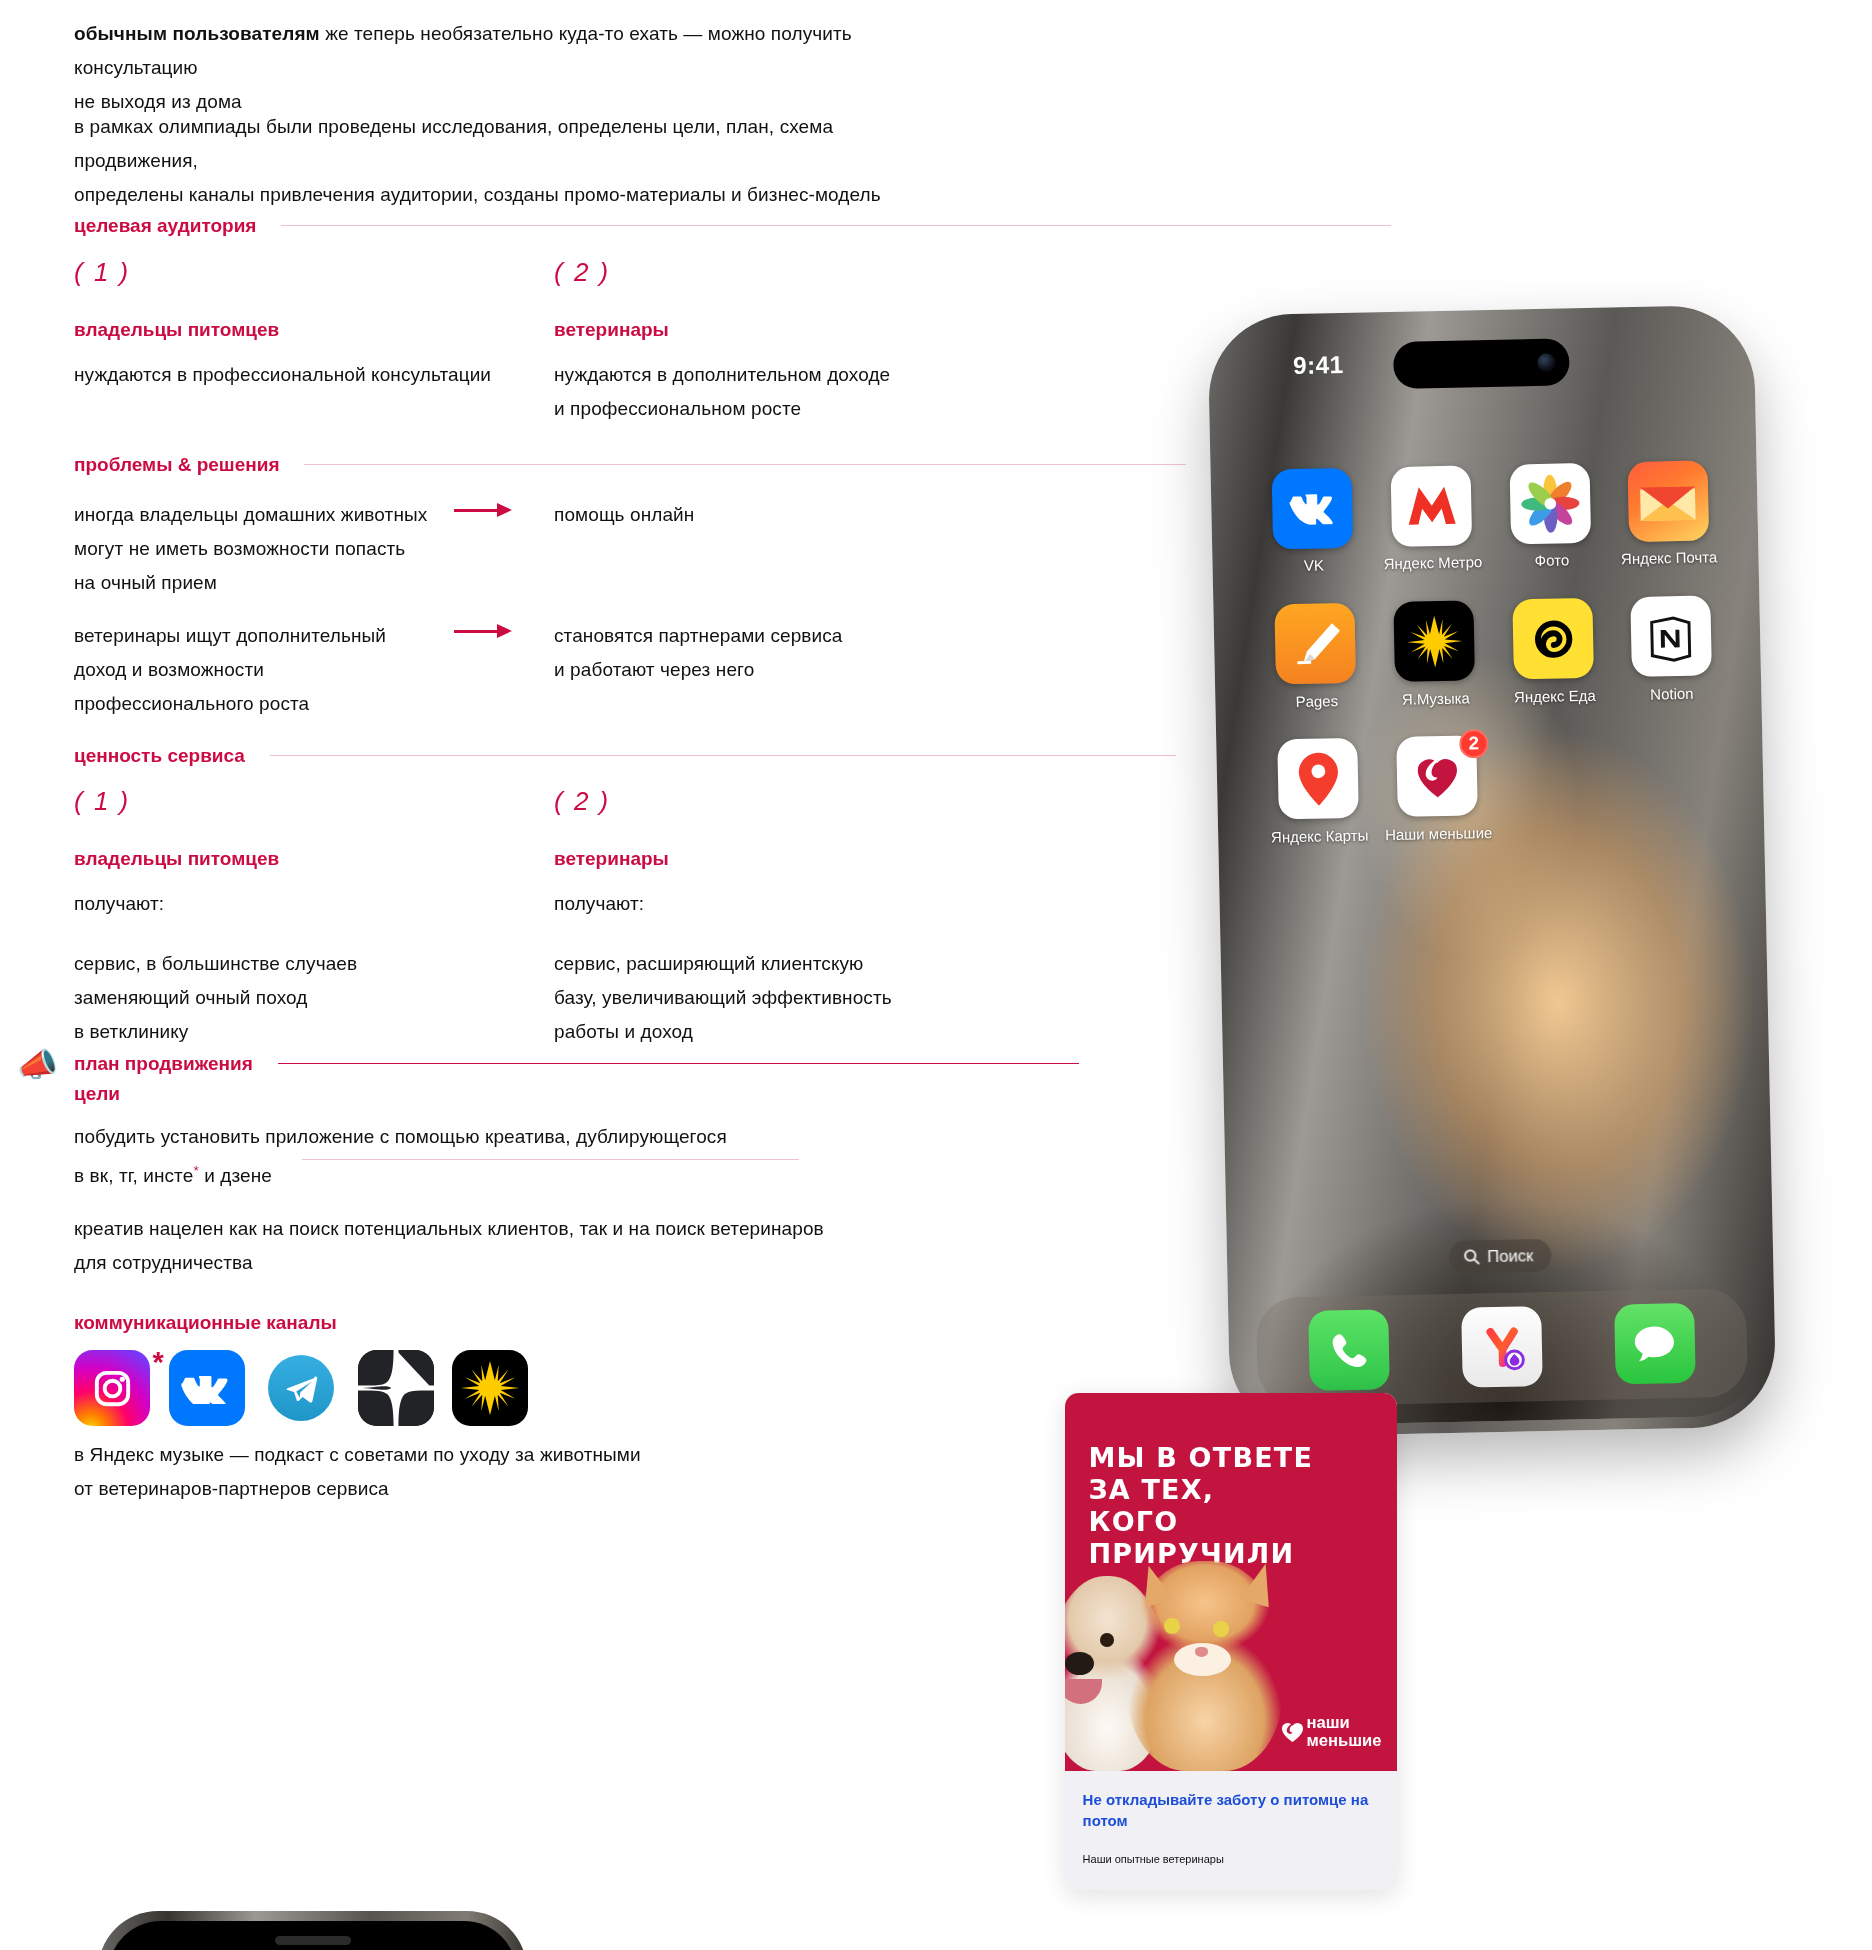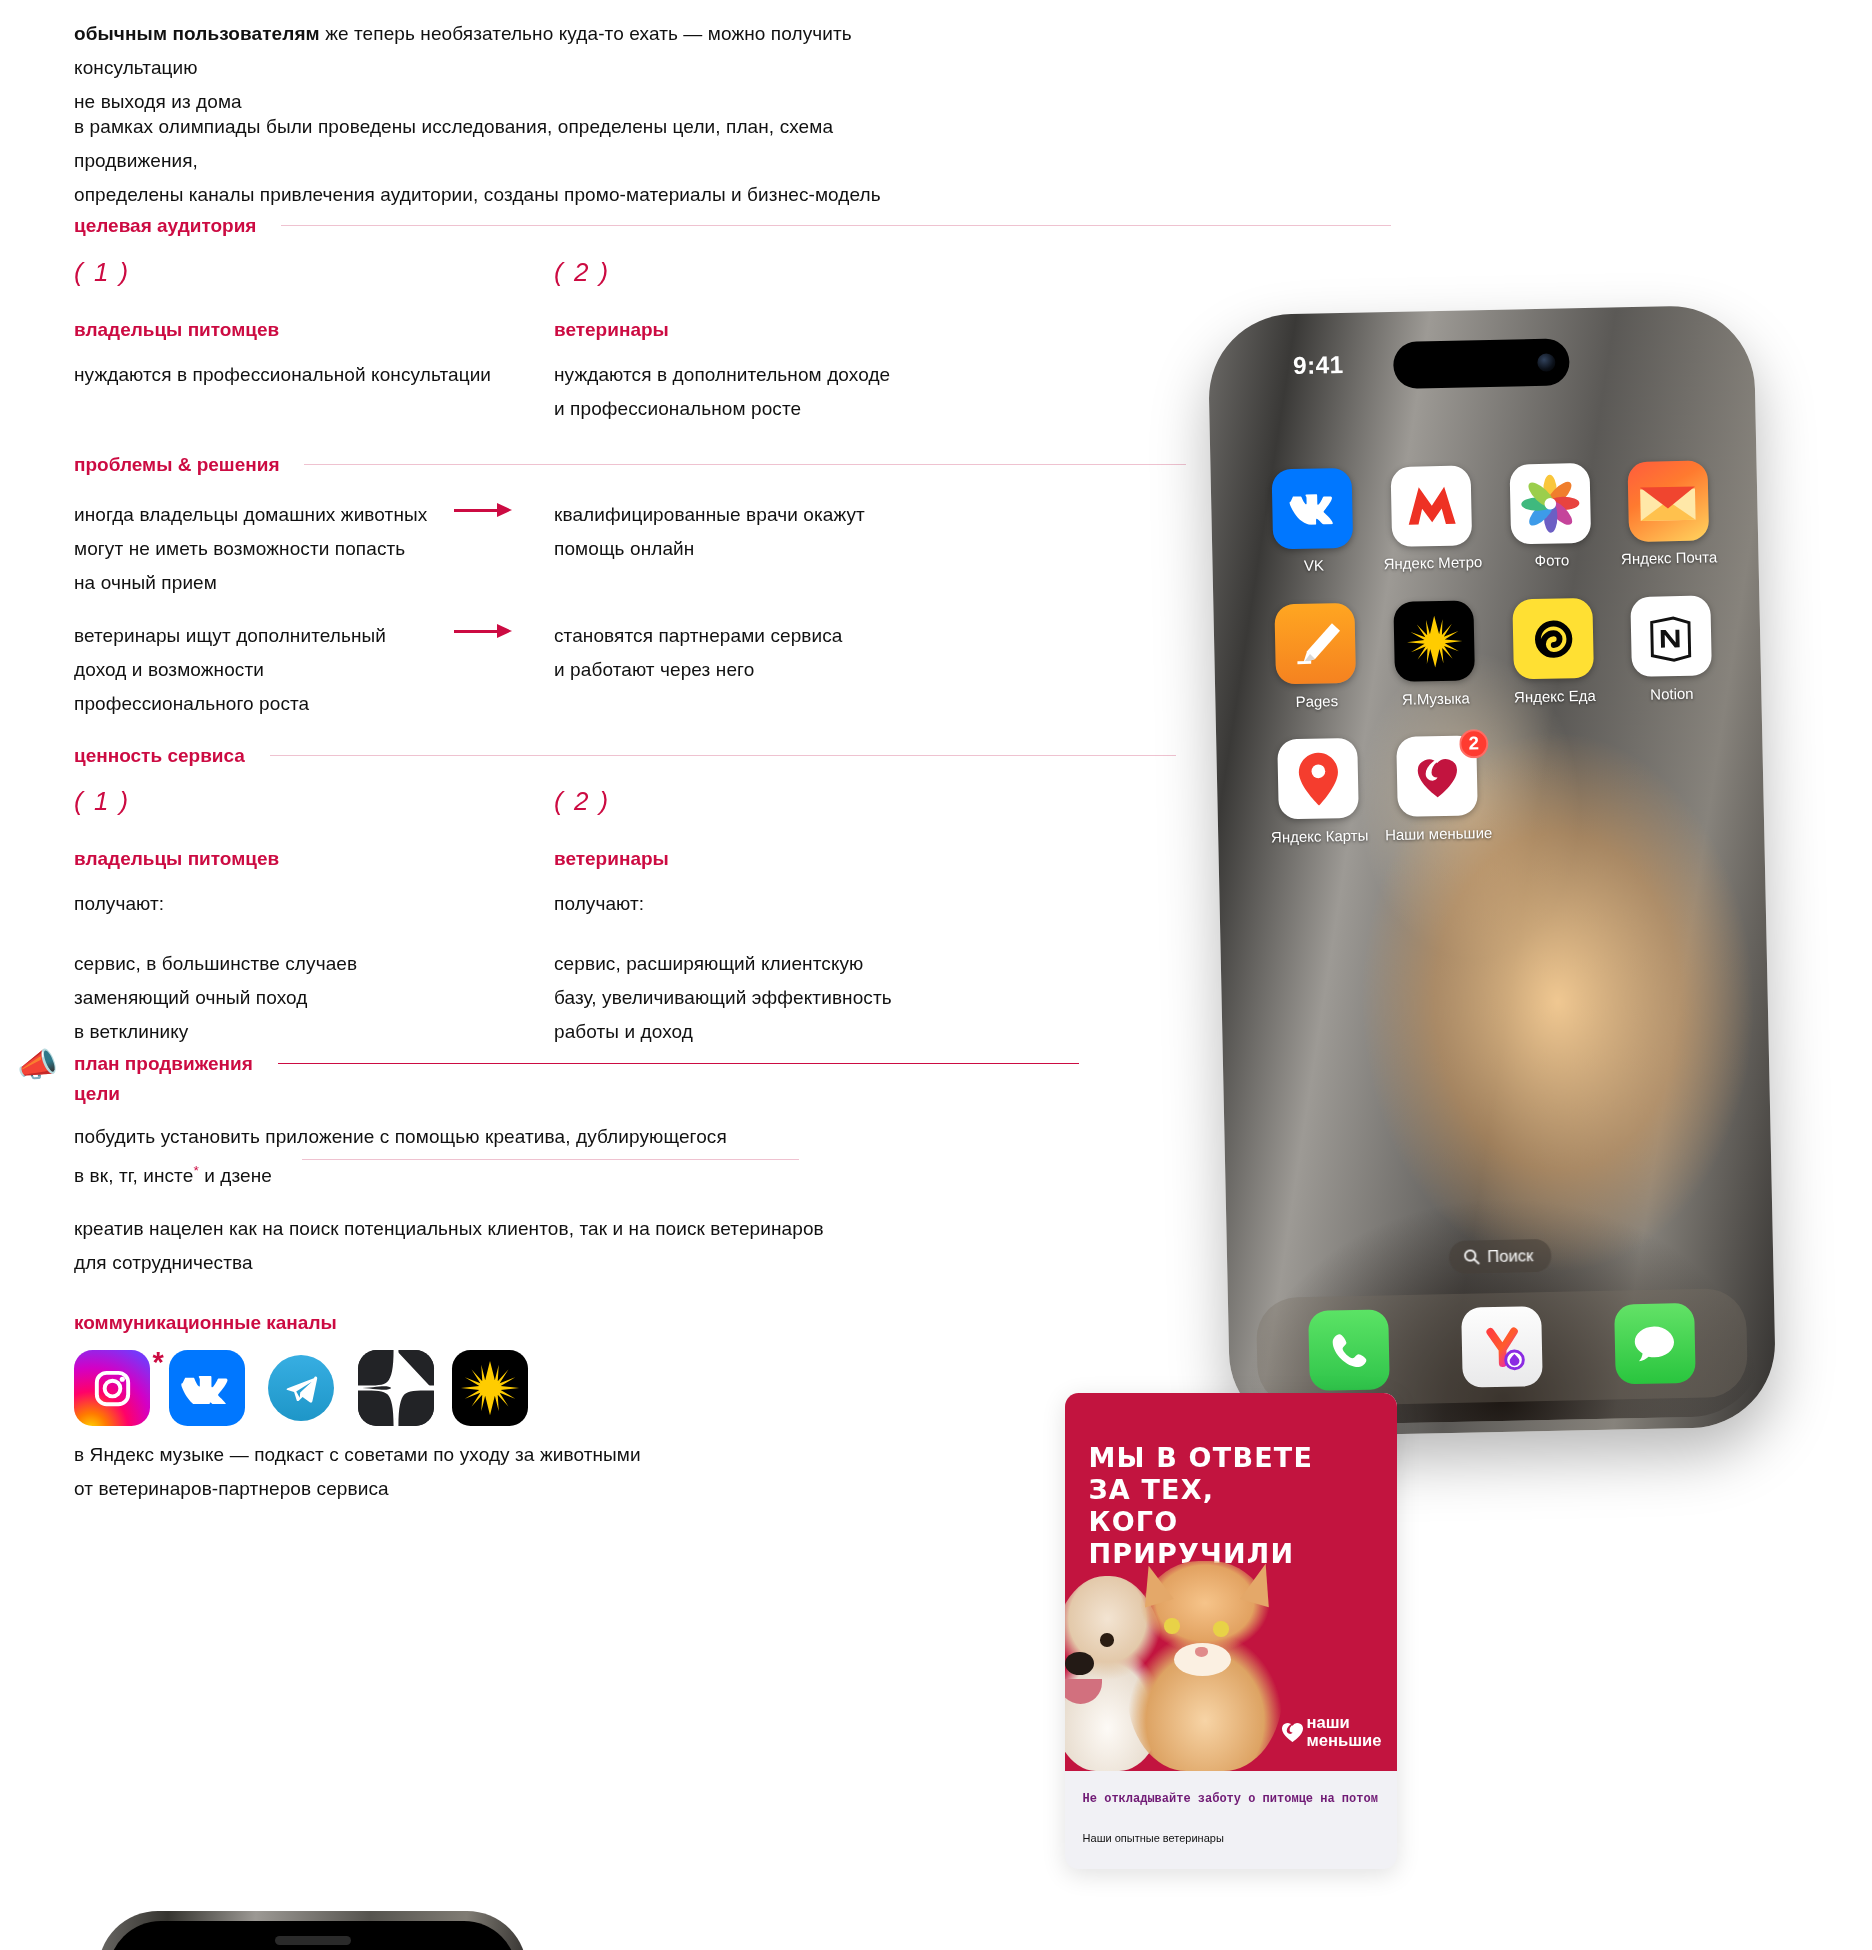--- a/index.html
+++ b/index.html
@@ -216,21 +216,21 @@
   .pet-cat .eL   { position:absolute; left:37px; top:57px; width:15.6px;height:15.6px;background:#e8d247;border-radius:50%;}
   .pet-cat .eR   { position:absolute; left:86px; top:60px; width:15.6px;height:15.6px;background:#e8d247;border-radius:50%;}
   .pet-cat .mz   { position:absolute; left:47px; top:82px; width:57px;height:33px;background:#fbf0e2;border-radius:50%;}
   .pet-cat .nz   { position:absolute; left:68px; top:86px; width:12.7px;height:9.8px;background:#e08b8b;border-radius:50% 50% 60% 60%;}
   .promo-logo {
     position: absolute; right: 15.6px; bottom: 21.5px;
     display: flex; align-items: center; gap: 1px;
   }
   .promo-logo .txt { color:#fff; font-size: 16.6px; line-height: 17.6px; font-weight: 700; }
   .promo-body { padding: 17.6px 17.6px 19.5px 17.6px; }
-  .promo-t1 { font-size: 12px; line-height: 21.5px; font-weight: 700; color: #701a75; font-family: Liberation Mono, monospace; }
+  .promo-t1 { font-size: 15px; line-height: 21.5px; font-weight: 700; color: #1d4ed8; }
   .promo-t2 { font-size: 11px; line-height: 21.5px; color: #111; margin-top: 17.6px; }
 
   
   .phone-bottom {
     position: absolute;
     width: 429px; height: 117px;
     border-radius: 60px 60px 0 0;
     background: linear-gradient(95deg,#6b6966 0%, #35342f 16%, #9c9994 36%, #56544f 62%, #807c74 84%, #2e2c2a 100%);
     padding: 9.8px 9.8px 0 9.8px;
   }
@@ -290,21 +290,20 @@
   <div class="col-l body-text" style="top:498px; width:449px;">
     <div>иногда владельцы домашних животных</div>
     <div>могут не иметь возможности попасть</div>
     <div>на очный прием</div>
   </div>
   <div class="arrow" style="left:454px; top:501px;">
     <div class="shaft"></div>
       <div class="head"></div>
   </div>
   <div class="col-r body-text" style="top:498px; width:488px;">
-    <div>квалифицированные врачи окажут</div>
     <div>помощь онлайн</div>
   </div>
 
   <div class="col-l body-text" style="top:619px; width:449px;">
     <div>ветеринары ищут дополнительный</div>
     <div>доход и возможности</div>
     <div>профессионального роста</div>
   </div>
   <div class="arrow" style="left:454px; top:622px;">
     <div class="shaft"></div>

